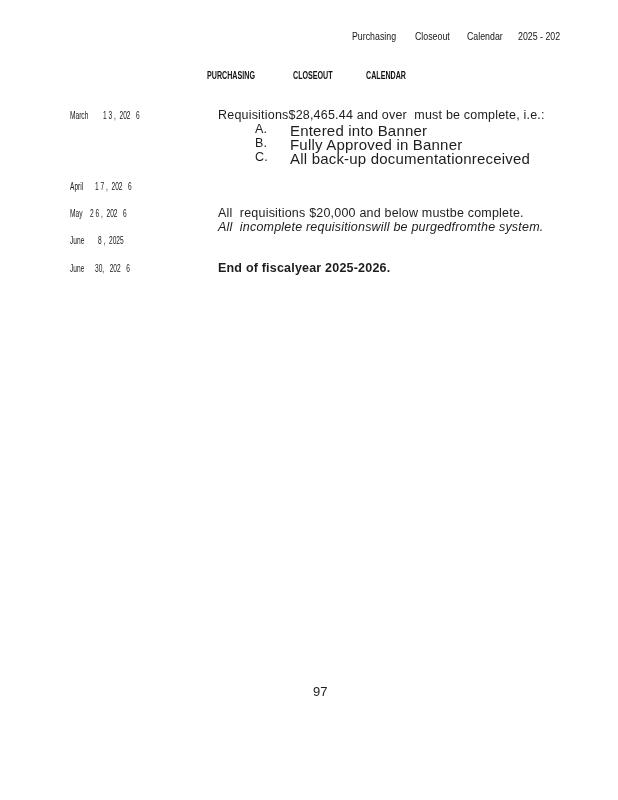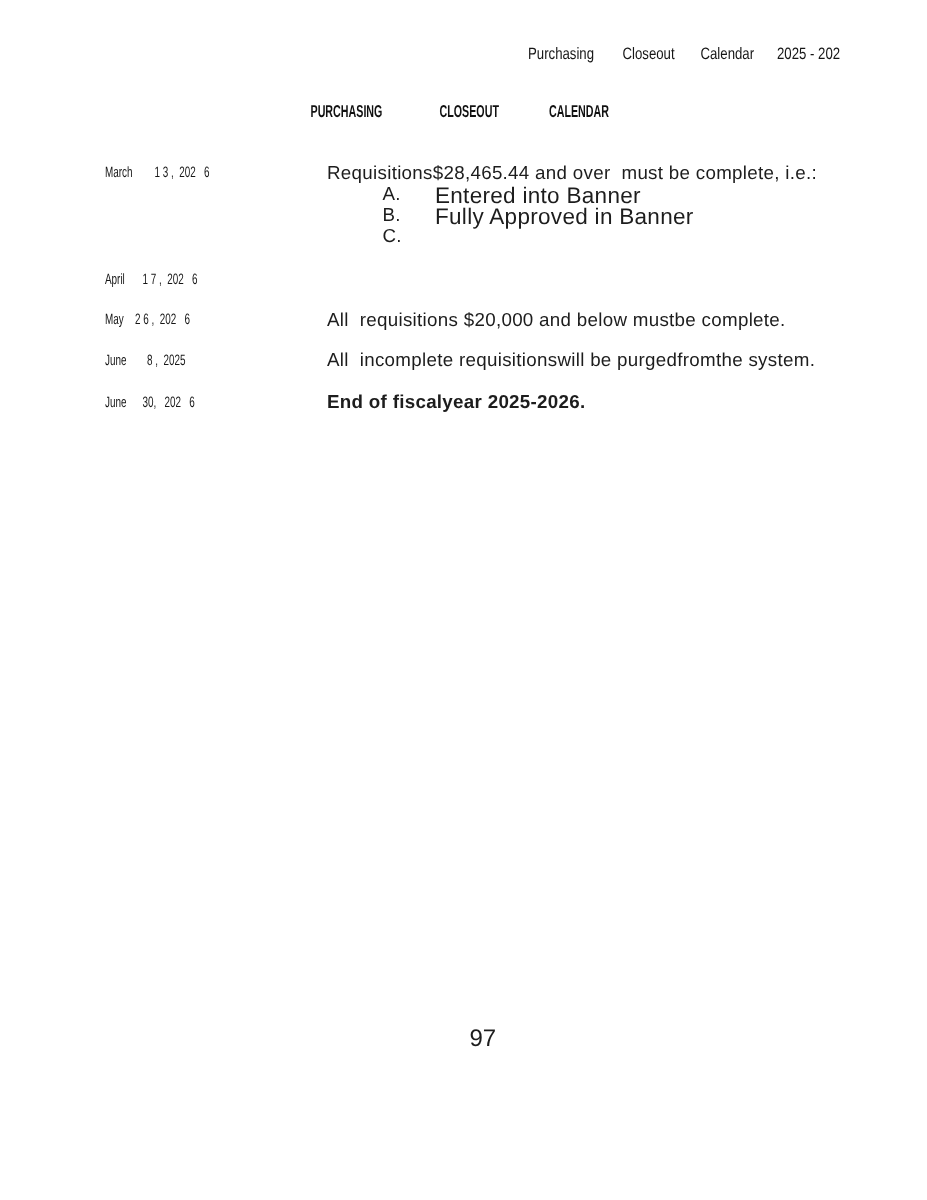--- a/index.html
+++ b/index.html
@@ -59,27 +59,27 @@
     color: #1d1d1d;
   }
   .submark { left: 255px; font-size: 12.5px; letter-spacing: 0.2px; }
   .subtxt  { left: 290px; font-size: 15px; letter-spacing: 0.2px; }
 
   
   .r0 { top: 108px; } .r0d { top: 110px; }
   .sa { top: 122px; } .sb { top: 136px; } .sc { top: 150px; }
   .r1 { top: 179px; } .r1d { top: 181px; }
   .r2 { top: 206px; } .r2d { top: 208px; }
-  .r3 { top: 233px; } .r3d { top: 235px; }
+  .r3 { top: 220px; font-style: italic; } .r3d { top: 235px; }
   .r4 { top: 261px; font-weight: bold; } .r4d { top: 263px; }
 
   .pagenum {
     left: 313px;
     top: 684px;
-    font-size: 16px;
+    font-size: 13px;
     color: #1d1d1d;
   }
 </style>
 </head>
 <body>
 
 <div class="page">
 
   <span class="abs hw hw0">Purchasing</span>
   <span class="abs hw hw1">Closeout</span>
@@ -93,20 +93,21 @@
 
   <span class="abs month r0d">March</span>
   <span class="abs datestr r0d" style="left:103px">1 3 ,  202   6</span>
   <span class="abs body r0">Requisitions$28,465.44 and over  must be complete, i.e.:</span>
 
   <span class="abs submark sa">A.</span>
   <span class="abs subtxt sa">Entered into Banner</span>
   <span class="abs submark sb">B.</span>
   <span class="abs subtxt sb">Fully Approved in Banner</span>
   <span class="abs submark sc">C.</span>
+  <span class="abs subtxt sc">All back-up documentationreceived</span>
 
   <span class="abs month r1d">April</span>
   <span class="abs datestr r1d" style="left:95px">1 7 ,  202   6</span>
 
   <span class="abs month r2d">May</span>
   <span class="abs datestr r2d" style="left:90px">2 6 ,  202   6</span>
   <span class="abs body r2">All  requisitions $20,000 and below mustbe complete.</span>
 
   <span class="abs month r3d">June</span>
   <span class="abs datestr r3d" style="left:98px">8 ,  2025</span>

